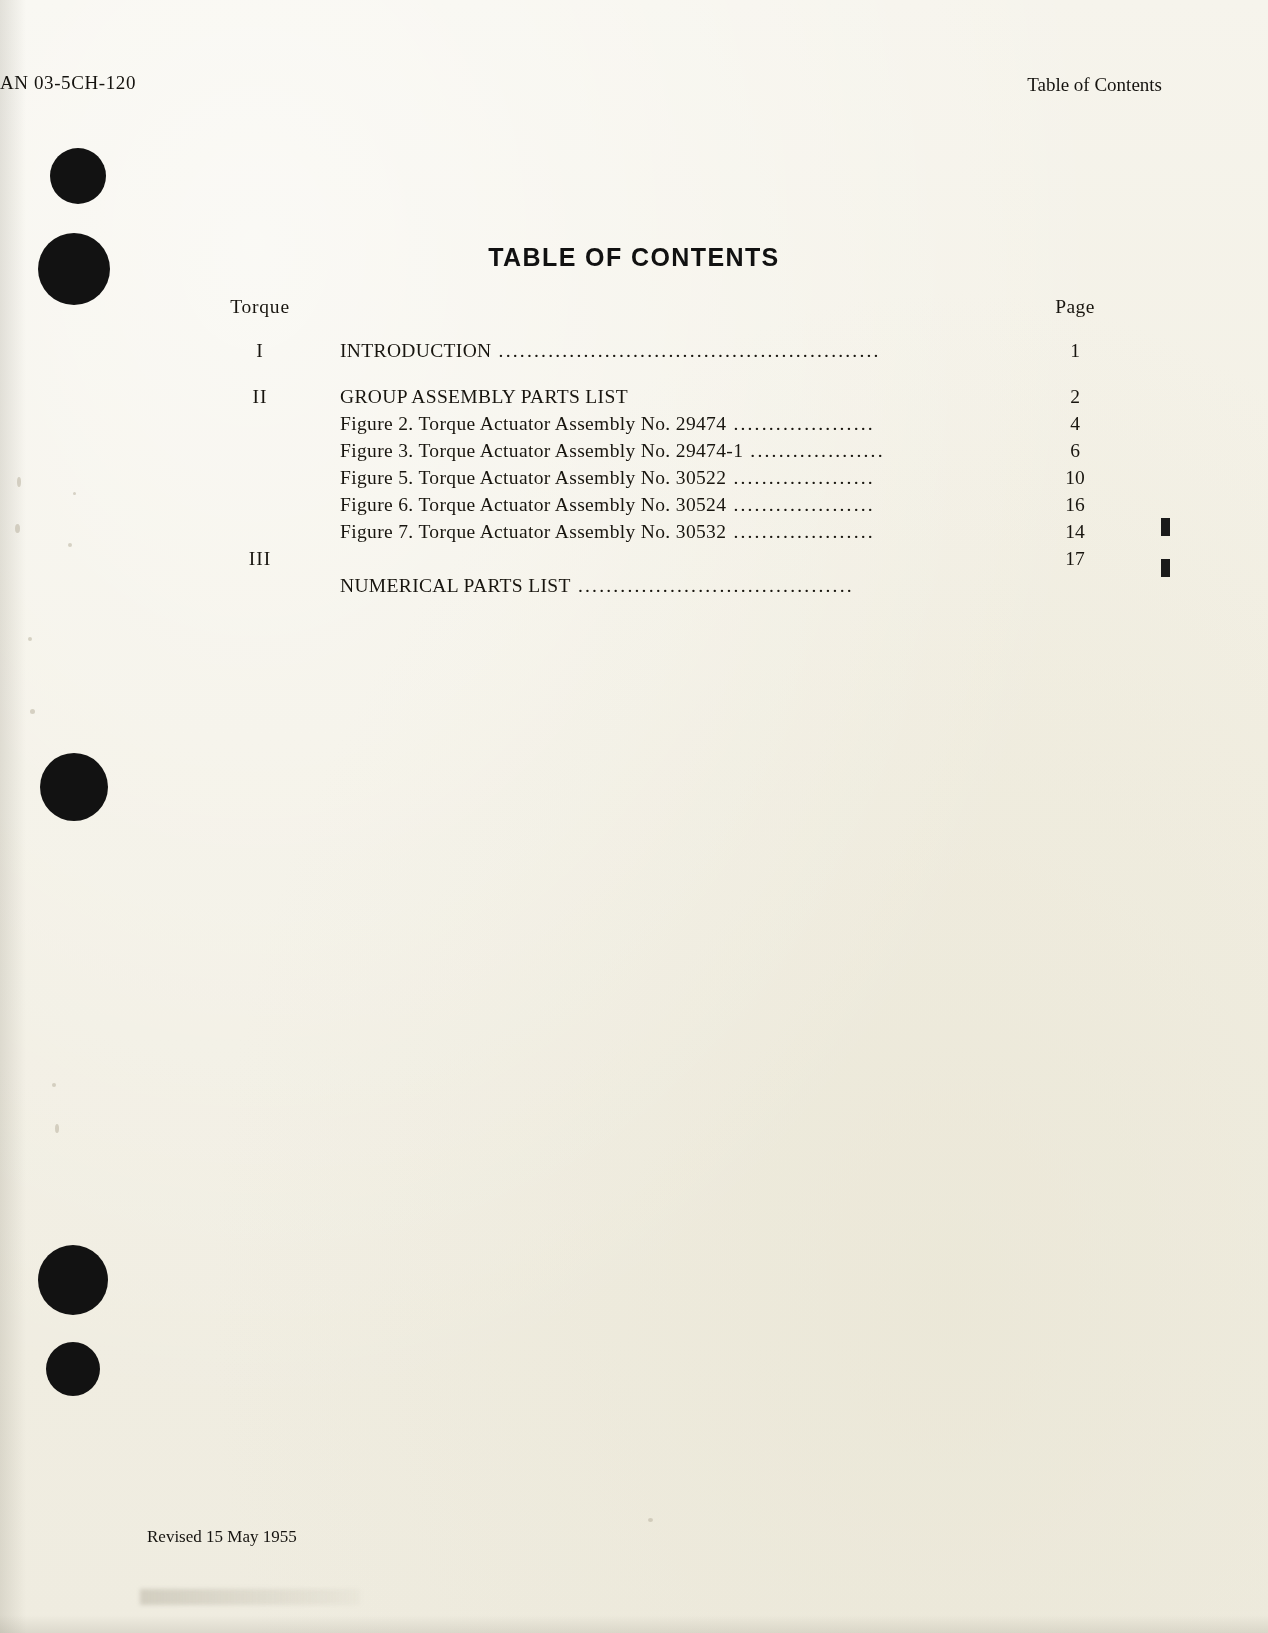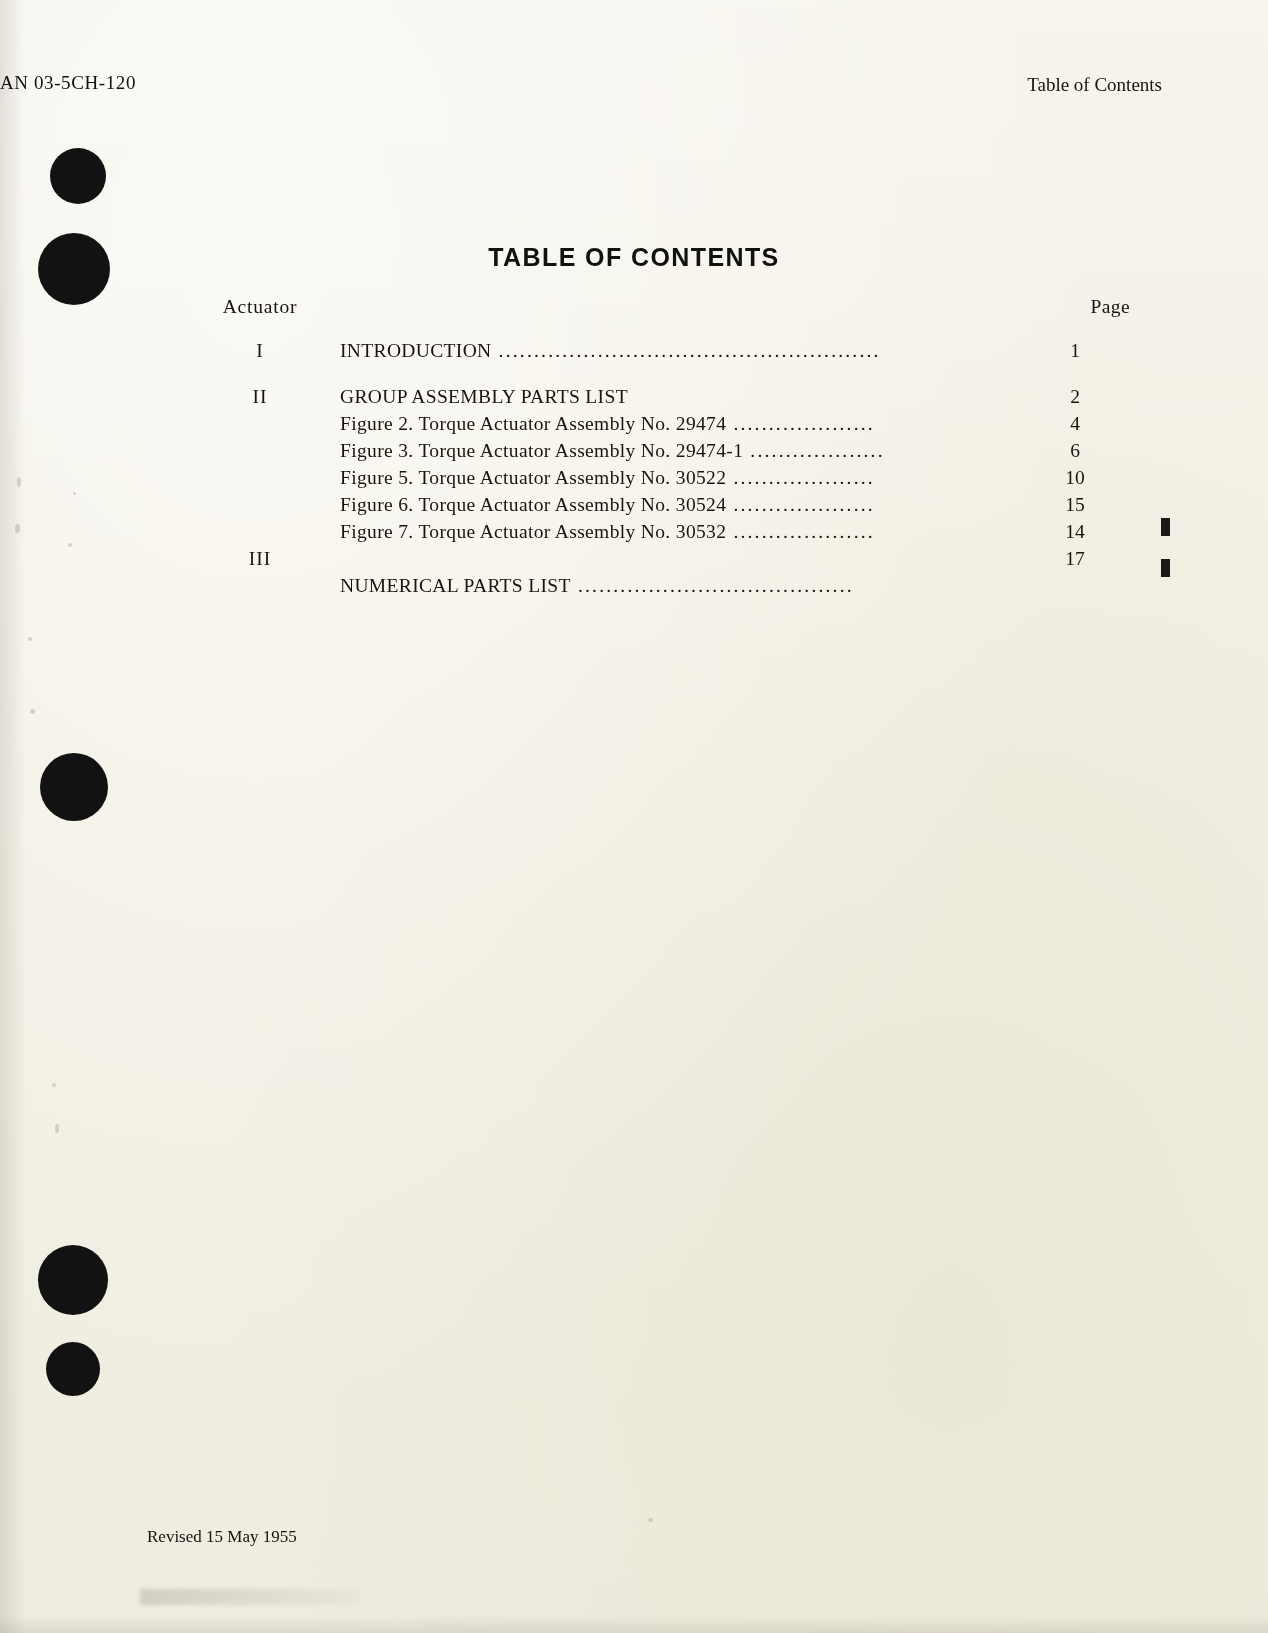--- a/index.html
+++ b/index.html
@@ -100,21 +100,21 @@
     padding: 0;
     vertical-align: top;
     font-weight: normal;
   }
   .col-head-sec {
     text-align: center;
     letter-spacing: 0.8px;
     padding-bottom: 26px;
   }
   .col-head-pg {
-    text-align: right;
+    text-align: center;
     letter-spacing: 0.4px;
     padding-bottom: 26px;
   }
   .sec-cell {
     text-align: center;
     letter-spacing: 1px;
   }
   .pg-cell {
     text-align: center;
   }
@@ -200,21 +200,21 @@
 
   <div class="toc">
     <table>
       <colgroup>
         <col class="c-sec">
           <col class="c-ent">
           <col class="c-pg">
       </colgroup>
       <thead>
         <tr>
-          <th class="col-head-sec">Actuator</th>
+          <th class="col-head-sec">Torque</th>
           <th></th>
           <th class="col-head-pg">Page</th>
         </tr>
       </thead>
       <tbody>
         <tr class="row-tall">
           <td class="sec-cell">I</td>
           <td class="ent-cell"><span>INTRODUCTION</span><span class="lead"> ......................................................</span></td>
           <td class="pg-cell">1</td>
         </tr>
@@ -234,21 +234,21 @@
           <td class="pg-cell">6</td>
         </tr>
         <tr class="row-norm">
           <td class="sec-cell"></td>
           <td class="ent-cell"><span>Figure 5.  Torque Actuator Assembly No. 30522</span><span class="lead"> ....................</span></td>
           <td class="pg-cell">10</td>
         </tr>
         <tr class="row-norm">
           <td class="sec-cell"></td>
           <td class="ent-cell"><span>Figure 6.  Torque Actuator Assembly No. 30524</span><span class="lead"> ....................</span></td>
-          <td class="pg-cell">15</td>
+          <td class="pg-cell">16</td>
         </tr>
         <tr class="row-norm">
           <td class="sec-cell"></td>
           <td class="ent-cell"><span>Figure 7.  Torque Actuator Assembly No. 30532</span><span class="lead"> ....................</span></td>
           <td class="pg-cell">14</td>
         </tr>
         <tr class="row-norm">
           <td class="sec-cell">III</td>
           <td class="ent-cell"><span></span><span class="lead"></span></td>
           <td class="pg-cell">17</td>

